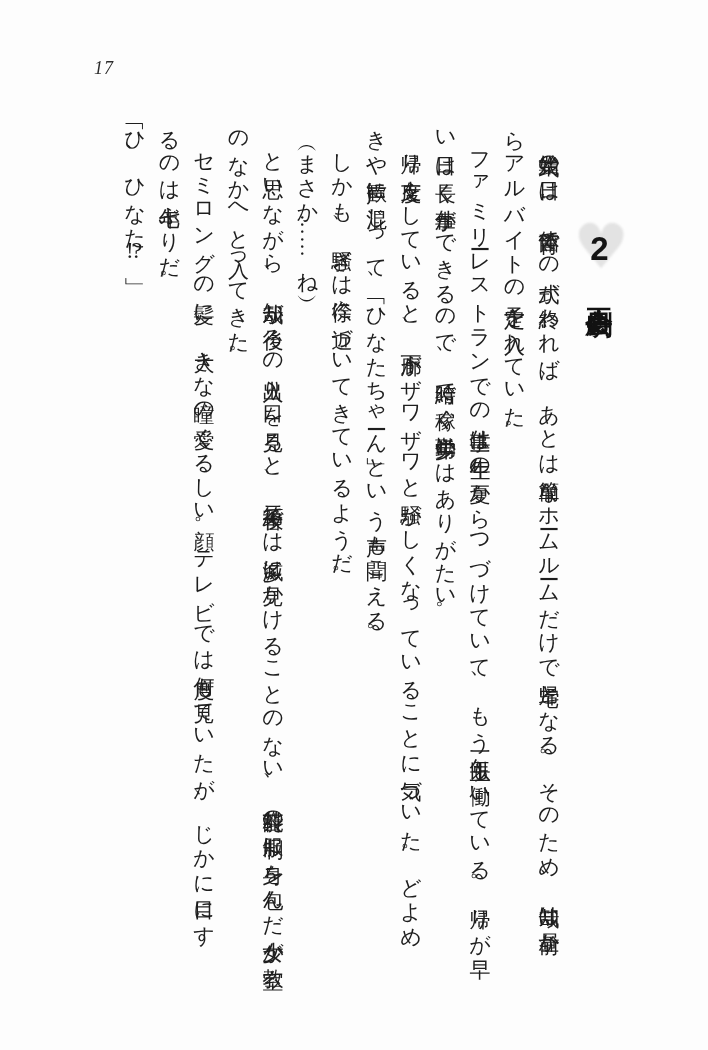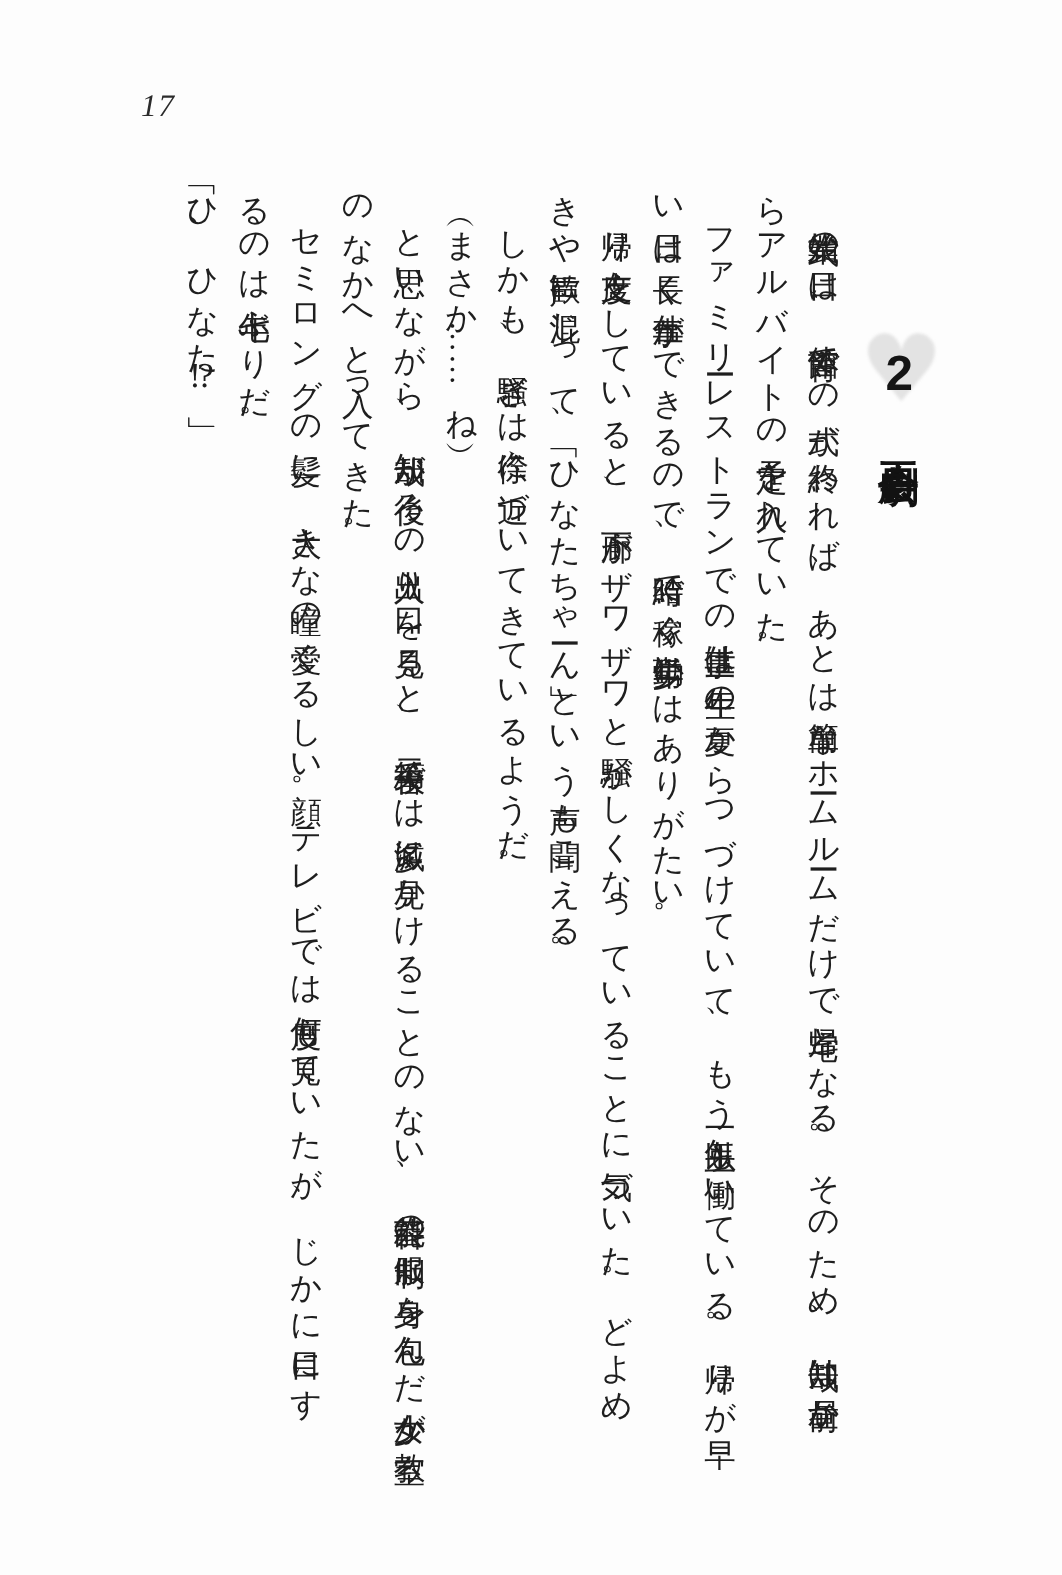--- a/index.html
+++ b/index.html
@@ -16,21 +16,21 @@
   }
   .page {
     position: absolute;
     inset: 0;
   }
   
   .page-number {
     position: absolute;
     left: 94px;
     top: 58px;
-    font-size: 21px;
+    font-size: 18px;
     font-style: italic;
     color: #2b2b2b;
     letter-spacing: 1px;
   }
   
   .chapter-badge {
     position: absolute;
     left: 569px;
     top: 216px;
     width: 64px;

